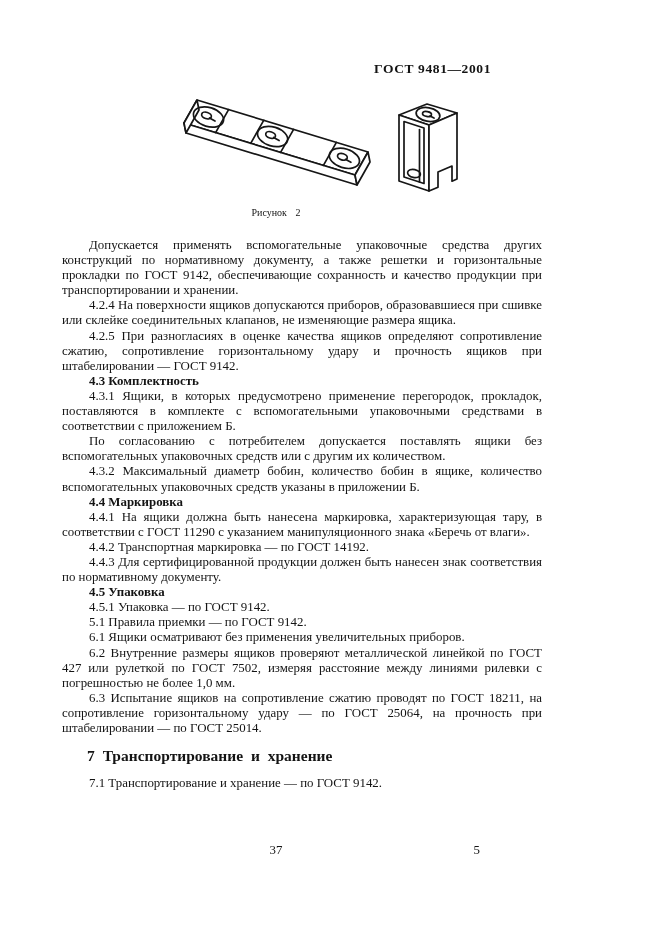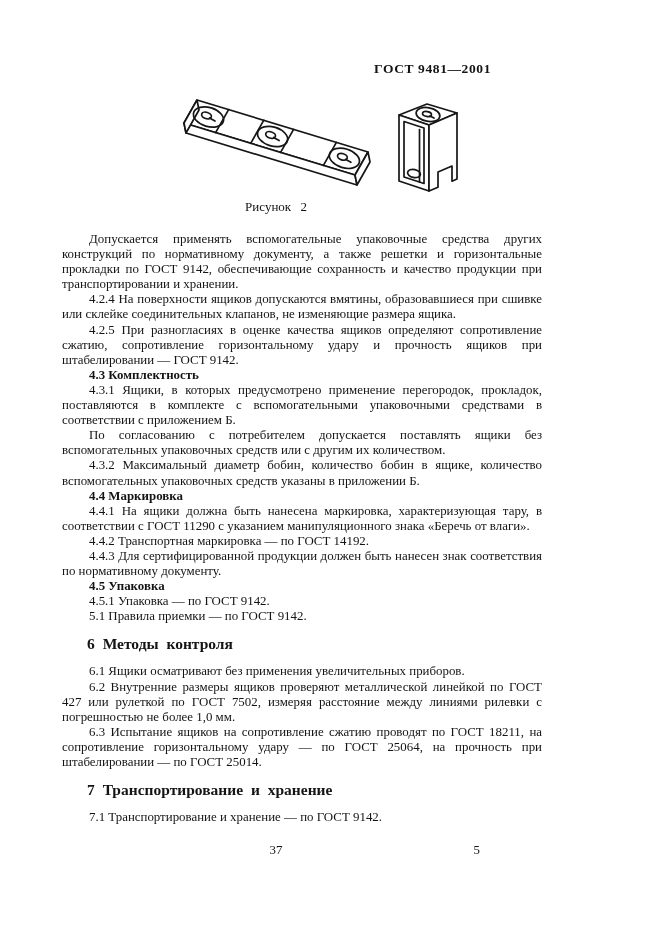--- a/index.html
+++ b/index.html
@@ -16,22 +16,23 @@
     margin-right:61px;
     text-align:right;
     font-weight:bold;
     font-size:13.5px;
     line-height:15px;
     letter-spacing:0.6px;
   }
   .figure-block { margin-top:11px; }
   .figure-block svg { display:block; }
   .figure-caption {
+    margin-top:6px;
     text-align:center;
-    font-size:13px;
+    font-size:10px;
     line-height:16px;
     word-spacing:6px;
   }
   .content {
     margin:17px 10px 4px 62px;
     text-align:justify;
     font-size:12.9px;
     line-height:15.1px;
   }
   .content p { margin:0; text-indent:27px; }
@@ -103,34 +104,33 @@
         <polygon points="404,120.5 424,127 424,182.5 404,176"></polygon>
         <line x1="419.5" y1="128.5" x2="419.5" y2="181"></line>
         <ellipse cx="414" cy="172.5" rx="6.5" ry="4" transform="rotate(12 414 172.5)"></ellipse>
       </g>
     </svg>
     <div class="figure-caption">Рисунок 2</div>
   </div>
 
   <div class="content">
       <p class="body">Допускается применять вспомогательные упаковочные средства других конструкций по нормативному документу, а также решетки и горизонтальные прокладки по ГОСТ 9142, обеспечивающие сохранность и качество продукции при транспортировании и хранении.</p>
-      <p class="body">4.2.4 На поверхности ящиков допускаются вмятины, образовавшиеся при сшивке или склейке соединительных клапанов, не изменяющие размера ящика.</p>
+      <p class="body">4.2.4 На поверхности ящиков допускаются приборов, образовавшиеся при сшивке или склейке соединительных клапанов, не изменяющие размера ящика.</p>
       <p class="body">4.2.5 При разногласиях в оценке качества ящиков определяют сопротивление сжатию, сопротивление горизонтальному удару и прочность ящиков при штабелировании — ГОСТ 9142.</p>
       <p class="subheading">4.3 Комплектность</p>
       <p class="body">4.3.1 Ящики, в которых предусмотрено применение перегородок, прокладок, поставляются в комплекте с вспомогательными упаковочными средствами в соответствии с приложением Б.</p>
       <p class="body">По согласованию с потребителем допускается поставлять ящики без вспомогательных упаковочных средств или с другим их количеством.</p>
       <p class="body">4.3.2 Максимальный диаметр бобин, количество бобин в ящике, количество вспомогательных упаковочных средств указаны в приложении Б.</p>
       <p class="subheading">4.4 Маркировка</p>
       <p class="body">4.4.1 На ящики должна быть нанесена маркировка, характеризующая тару, в соответствии с ГОСТ 11290 с указанием манипуляционного знака «Беречь от влаги».</p>
       <p class="body">4.4.2 Транспортная маркировка — по ГОСТ 14192.</p>
       <p class="body">4.4.3 Для сертифицированной продукции должен быть нанесен знак соответствия по нормативному документу.</p>
       <p class="subheading">4.5 Упаковка</p>
       <p class="body">4.5.1 Упаковка — по ГОСТ 9142.</p>
       <p class="body">5.1 Правила приемки — по ГОСТ 9142.</p>
-      <p class="heading">6 Методы контроля</p>
       <p class="body">6.1 Ящики осматривают без применения увеличительных приборов.</p>
       <p class="body">6.2 Внутренние размеры ящиков проверяют металлической линейкой по ГОСТ 427 или рулеткой по ГОСТ 7502, измеряя расстояние между линиями рилевки с погрешностью не более 1,0 мм.</p>
       <p class="body">6.3 Испытание ящиков на сопротивление сжатию проводят по ГОСТ 18211, на сопротивление горизонтальному удару — по ГОСТ 25064, на прочность при штабелировании — по ГОСТ 25014.</p>
       <p class="heading">7 Транспортирование и хранение</p>
       <p class="body">7.1 Транспортирование и хранение — по ГОСТ 9142.</p>
     </div>
 
   <div class="footer">
     <div class="sheet-number">37</div>
     <div class="page-number">5</div>

